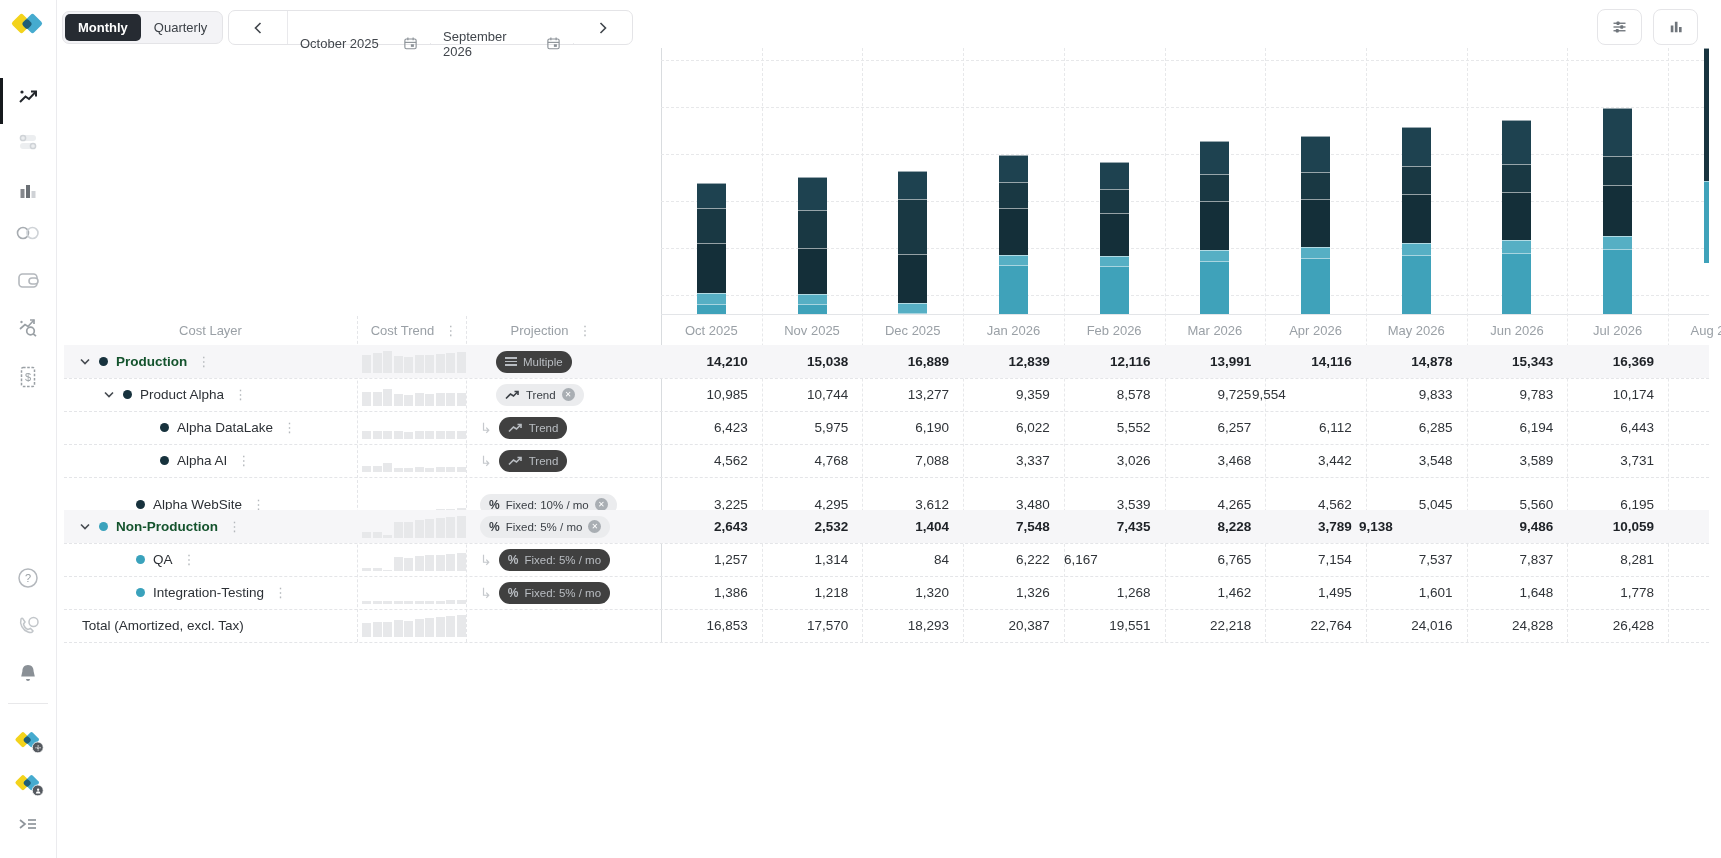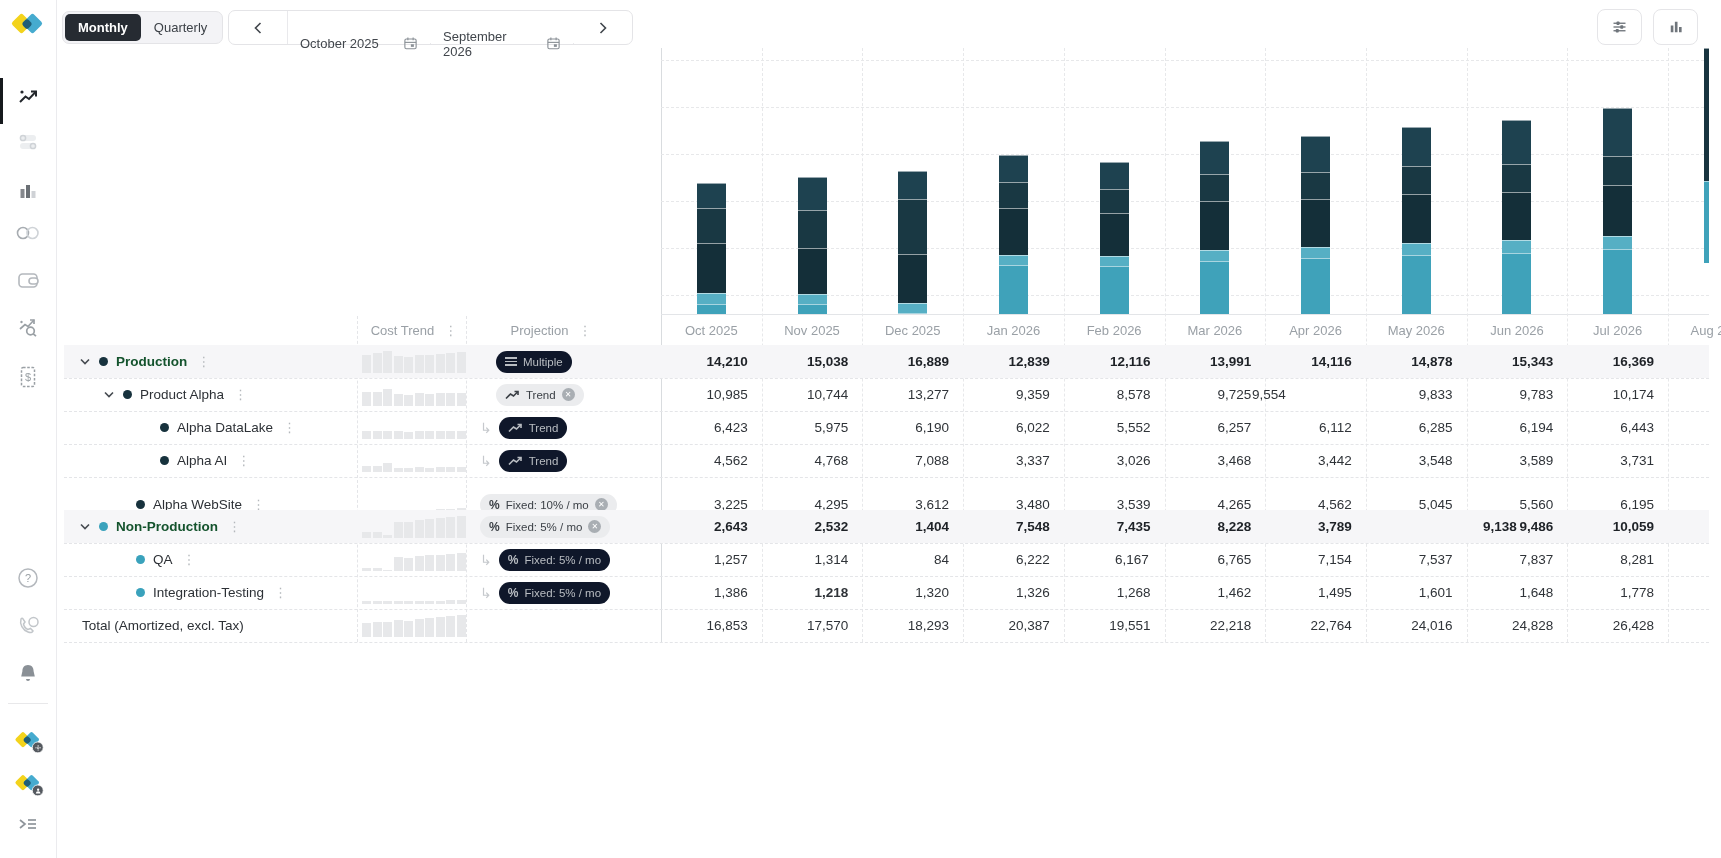--- a/index.html
+++ b/index.html
@@ -52,21 +52,21 @@
   .name-cell{position:absolute;left:0;top:0;height:33px;display:flex;align-items:center;font-size:13.5px;color:#2d3136;}
   .name-cell .lbl{margin-left:8px;}
   .bold .lbl{font-weight:bold;color:#14532d;}
   .dot{width:9px;height:9px;border-radius:50%;flex:0 0 auto;}
   .kebab{margin-left:10px;color:#b4b8bc;font-size:13px;cursor:pointer;line-height:1;}
   .chev{display:flex;align-items:center;margin-right:9px;cursor:pointer;}
   .spark{position:absolute;left:298px;bottom:5px;width:104px;height:24px;display:flex;align-items:flex-end;gap:1.5px;}
   .spark i{flex:1;background:#e7e8ea;display:block;}
   .proj-cell{position:absolute;left:402px;top:0;width:195px;height:33px;display:flex;align-items:center;font-size:11.5px;}
   .chip{display:flex;align-items:center;height:22px;border-radius:11px;background:#ebecee;padding:0 9px;gap:6px;color:#3a3f45;white-space:nowrap;}
-  .chip.faded{background:#0f172a;color:#b9bdc2;}
+  .chip.faded{background:#404040;color:#b9bdc2;}
   .chip .x{width:13px;height:13px;border-radius:50%;background:#a9aeb3;color:#fff;font-size:8px;display:flex;
            align-items:center;justify-content:center;cursor:pointer;}
   .inherit-arrow{color:#c6c9cd;font-size:14px;margin-right:7px;}
   .pct{font-size:12px;font-weight:bold;}
   .ham{display:flex;flex-direction:column;gap:2px;}
   .ham i{width:12px;height:1.7px;background:#b9bdc2;display:block;}
   .val{position:absolute;top:0;height:33px;display:flex;align-items:center;justify-content:flex-end;
        font-size:13.5px;color:#2f3338;box-sizing:border-box;padding-right:14px;}
   .val.b{font-weight:bold;color:#1e2227;}
   .month-lbl{position:absolute;top:0;height:30px;display:flex;align-items:center;justify-content:center;font-size:13px;color:#9aa0a6;}
@@ -349,20 +349,23 @@
       <div class="gridline-v" style="left: 1265.2px;"></div>
       <div class="gridline-v" style="left: 1365.9px;"></div>
       <div class="gridline-v" style="left: 1466.6px;"></div>
       <div class="gridline-v" style="left: 1567.3px;"></div>
       <div class="gridline-v" style="left: 1668px;"></div>
       <div class="vsep" style="left: 357px;"></div>
       <div class="vsep" style="left: 466px;"></div>
     </div>
 
   <div class="thead" id="thead">
+      <div class="th" style="left: 0px; width: 293px; justify-content: center;">
+        <span>Cost Layer</span>
+      </div>
       <div class="th" style="left: 298px; width: 104px; justify-content: center;">
         <span>Cost Trend</span>
         <span class="kebab">⋮</span>
       </div>
       <div class="th" style="left: 402px; width: 170px; justify-content: center;">
         <span>Projection</span>
         <span class="kebab">⋮</span>
       </div>
       <div class="month-lbl" style="left: 597px; width: 100.7px;">Oct 2025</div>
       <div class="month-lbl" style="left: 697.7px; width: 100.7px;">Nov 2025</div>
@@ -621,21 +624,21 @@
             <span class="x">✕</span>
           </div>
         </div>
         <div class="val b" style="left: 597px; width: 100.7px;">2,643</div>
         <div class="val b" style="left: 697.7px; width: 100.7px;">2,532</div>
         <div class="val b" style="left: 798.4px; width: 100.7px;">1,404</div>
         <div class="val b" style="left: 899.1px; width: 100.7px;">7,548</div>
         <div class="val b" style="left: 999.8px; width: 100.7px;">7,435</div>
         <div class="val b" style="left: 1100.5px; width: 100.7px;">8,228</div>
         <div class="val b" style="left: 1201.2px; width: 100.7px;">3,789</div>
-        <div class="val b" style="left: 1366px; width: 100.7px;">9,138</div>
+        <div class="val b" style="left: 1242px; width: 100.7px;">9,138</div>
         <div class="val b" style="left: 1402.6px; width: 100.7px;">9,486</div>
         <div class="val b" style="left: 1503.3px; width: 100.7px;">10,059</div>
       </div>
       <div class="row-line" style="top: 543px;"></div>
       <div class="row" style="top: 543px;">
         <div class="name-cell">
           <span class="dot" style="background: rgb(58, 162, 188); margin-left: 72px;"></span>
           <span class="lbl">QA</span>
           <span class="kebab">⋮</span>
         </div>
@@ -655,21 +658,21 @@
           <span class="inherit-arrow" style="margin-left: 14px;">↳</span>
           <div class="chip faded">
             <span class="pct">%</span>
             <span>Fixed: 5% / mo</span>
           </div>
         </div>
         <div class="val" style="left: 597px; width: 100.7px;">1,257</div>
         <div class="val" style="left: 697.7px; width: 100.7px;">1,314</div>
         <div class="val" style="left: 798.4px; width: 100.7px;">84</div>
         <div class="val" style="left: 899.1px; width: 100.7px;">6,222</div>
-        <div class="val" style="left: 998px; width: 100.7px;">6,167</div>
+        <div class="val" style="left: 947px; width: 100.7px;">6,167</div>
         <div class="val" style="left: 1100.5px; width: 100.7px;">6,765</div>
         <div class="val" style="left: 1201.2px; width: 100.7px;">7,154</div>
         <div class="val" style="left: 1301.9px; width: 100.7px;">7,537</div>
         <div class="val" style="left: 1402.6px; width: 100.7px;">7,837</div>
         <div class="val" style="left: 1503.3px; width: 100.7px;">8,281</div>
       </div>
       <div class="row-line" style="top: 576px;"></div>
       <div class="row" style="top: 576px;">
         <div class="name-cell">
           <span class="dot" style="background: rgb(58, 162, 188); margin-left: 72px;"></span>
@@ -689,21 +692,21 @@
           <i style="height: 3.88866px;"></i>
         </div>
         <div class="proj-cell">
           <span class="inherit-arrow" style="margin-left: 14px;">↳</span>
           <div class="chip faded">
             <span class="pct">%</span>
             <span>Fixed: 5% / mo</span>
           </div>
         </div>
         <div class="val" style="left: 597px; width: 100.7px;">1,386</div>
-        <div class="val" style="left: 697.7px; width: 100.7px; font-weight: bold;">1,218</div>
+        <div class="val" style="left: 697.7px; width: 100.7px;">1,218</div>
         <div class="val" style="left: 798.4px; width: 100.7px;">1,320</div>
         <div class="val" style="left: 899.1px; width: 100.7px;">1,326</div>
         <div class="val" style="left: 999.8px; width: 100.7px;">1,268</div>
         <div class="val" style="left: 1100.5px; width: 100.7px;">1,462</div>
         <div class="val" style="left: 1201.2px; width: 100.7px;">1,495</div>
         <div class="val" style="left: 1301.9px; width: 100.7px;">1,601</div>
         <div class="val" style="left: 1402.6px; width: 100.7px;">1,648</div>
         <div class="val" style="left: 1503.3px; width: 100.7px;">1,778</div>
       </div>
       <div class="row-line" style="top: 609px;"></div>

